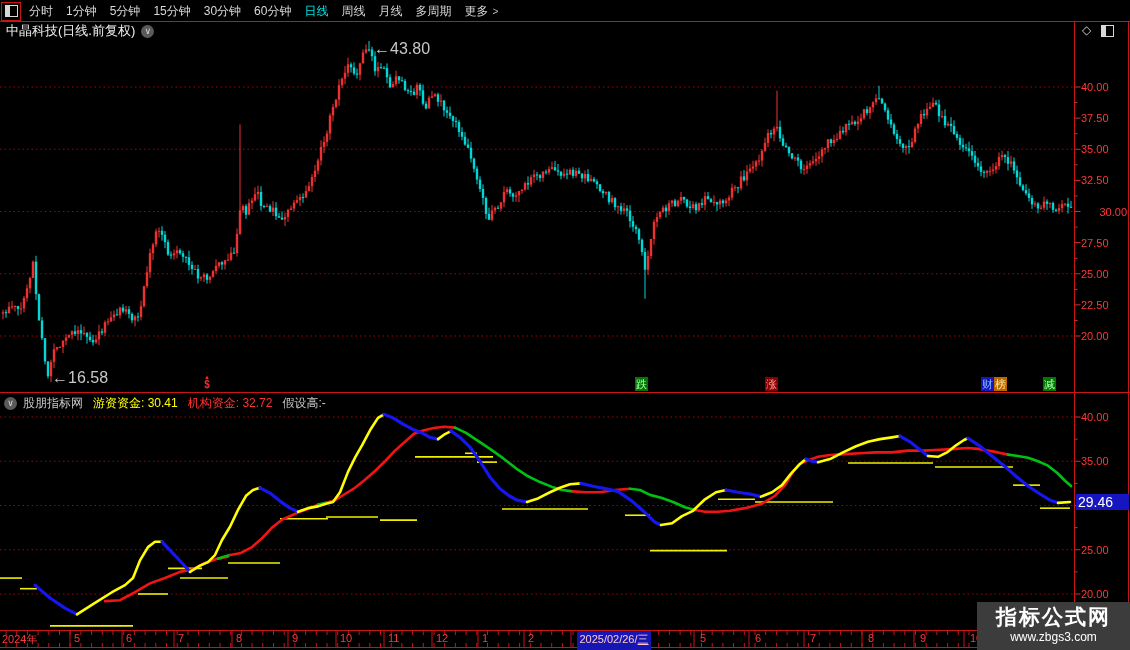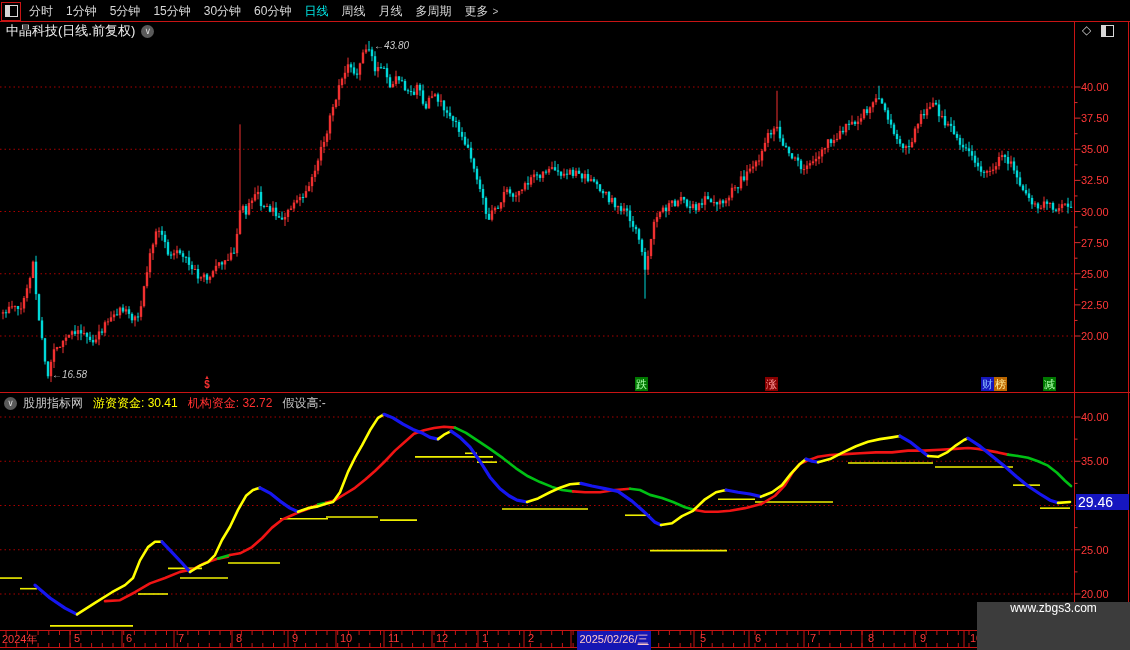--- a/index.html
+++ b/index.html
@@ -22,21 +22,21 @@
   
   .titlebar{position:absolute;left:0;top:22px;width:1096px;height:18px;display:flex;align-items:center;}
   .title-text{color:#f0f0f0;font-size:13px;margin-left:6px;}
   .circ{width:13px;height:13px;border-radius:50%;background:#5a5a5a;color:#ddd;font-size:9px;
         display:inline-flex;align-items:center;justify-content:center;margin-left:6px;}
   .diamond{position:absolute;left:1082px;top:1px;color:#c8c8c8;font-size:12px;}
   .pane-icon{position:absolute;left:1101px;top:3px;width:11px;height:10px;border:1px solid #d8d8d8;}
   .pane-icon i{position:absolute;left:0;top:0;width:4px;height:100%;background:#d8d8d8;display:block;}
   
   .ylab{position:absolute;left:1081px;width:46px;font-size:11px;color:#ff3838;}
-  .plabel{position:absolute;color:#c8c8c8;font-size:10px;font-style:italic;}
+  .plabel{position:absolute;color:#c8c8c8;font-size:16px;}
   .badge{position:absolute;left:1076px;top:494px;width:51px;height:16px;background:#1616c0;
          color:#fff;font-size:14px;line-height:16px;padding-left:2px;}
   
   .mk{position:absolute;width:13px;height:14px;font-size:11px;line-height:14px;text-align:center;}
   .mk-dollar{position:absolute;color:#f03030;font-size:9px;font-weight:bold;text-align:center;line-height:7px;}
   
   .ind-head{position:absolute;left:4px;top:394px;height:18px;display:flex;align-items:center;
             font-size:12px;color:#c8c8c8;}
   .ind-head .circ{margin:0 6px 0 0;}
   .ind-head .src{margin-right:10px;}
@@ -1154,28 +1154,29 @@
     <div class="xlab" style="left: 700px;">5</div>
     <div class="xlab" style="left: 755px;">6</div>
     <div class="xlab" style="left: 810px;">7</div>
     <div class="xlab" style="left: 868px;">8</div>
     <div class="xlab" style="left: 920px;">9</div>
     <div class="xlab" style="left: 970px;">10</div>
   </div>
 <div class="xhl"><span>2025/02/26/</span><span class="u">三</span></div>
 
 <div class="wmark">
+  <div class="l1">指标公式网</div>
   <div class="l2">www.zbgs3.com</div>
 </div>
 
 <div class="ylab" style="top: 81px;">40.00</div>
 <div class="ylab" style="top: 112.125px;">37.50</div>
 <div class="ylab" style="top: 143.25px;">35.00</div>
 <div class="ylab" style="top: 174.375px;">32.50</div>
-<div class="ylab" style="top: 205.5px;">30.00</div>
+<div class="ylab" style="top: 205.5px; text-align: right;">30.00</div>
 <div class="ylab" style="top: 236.625px;">27.50</div>
 <div class="ylab" style="top: 267.75px;">25.00</div>
 <div class="ylab" style="top: 298.875px;">22.50</div>
 <div class="ylab" style="top: 330px;">20.00</div>
 <div class="ylab" style="top: 411px;">40.00</div>
 <div class="ylab" style="top: 455.25px;">35.00</div>
 <div class="ylab" style="top: 543.75px;">25.00</div>
 <div class="ylab" style="top: 588px;">20.00</div>
 
 </body></html>

